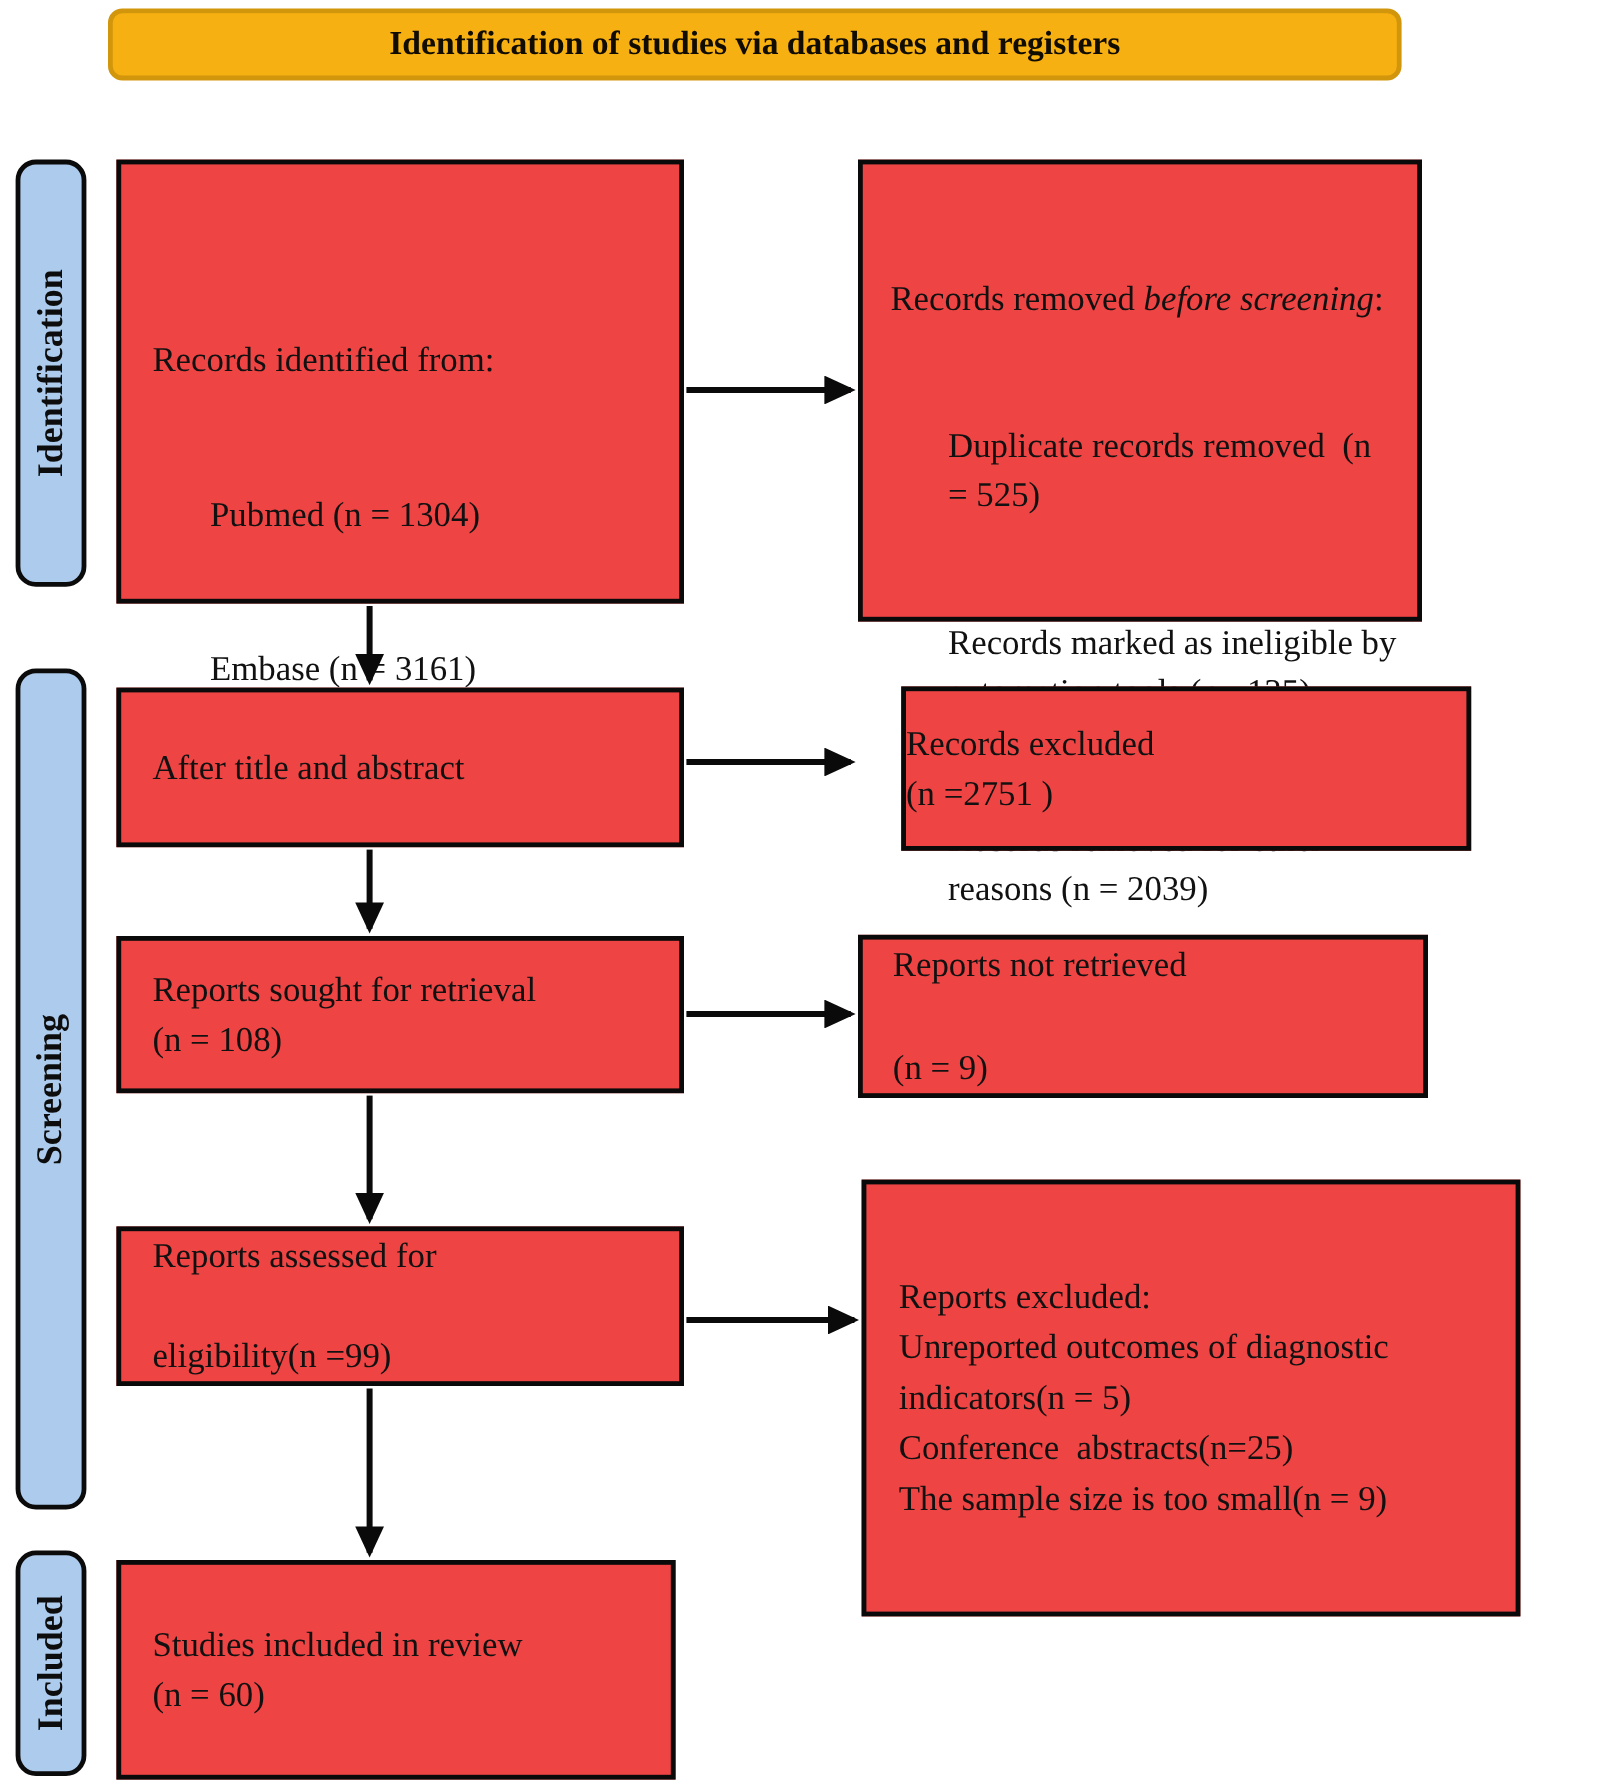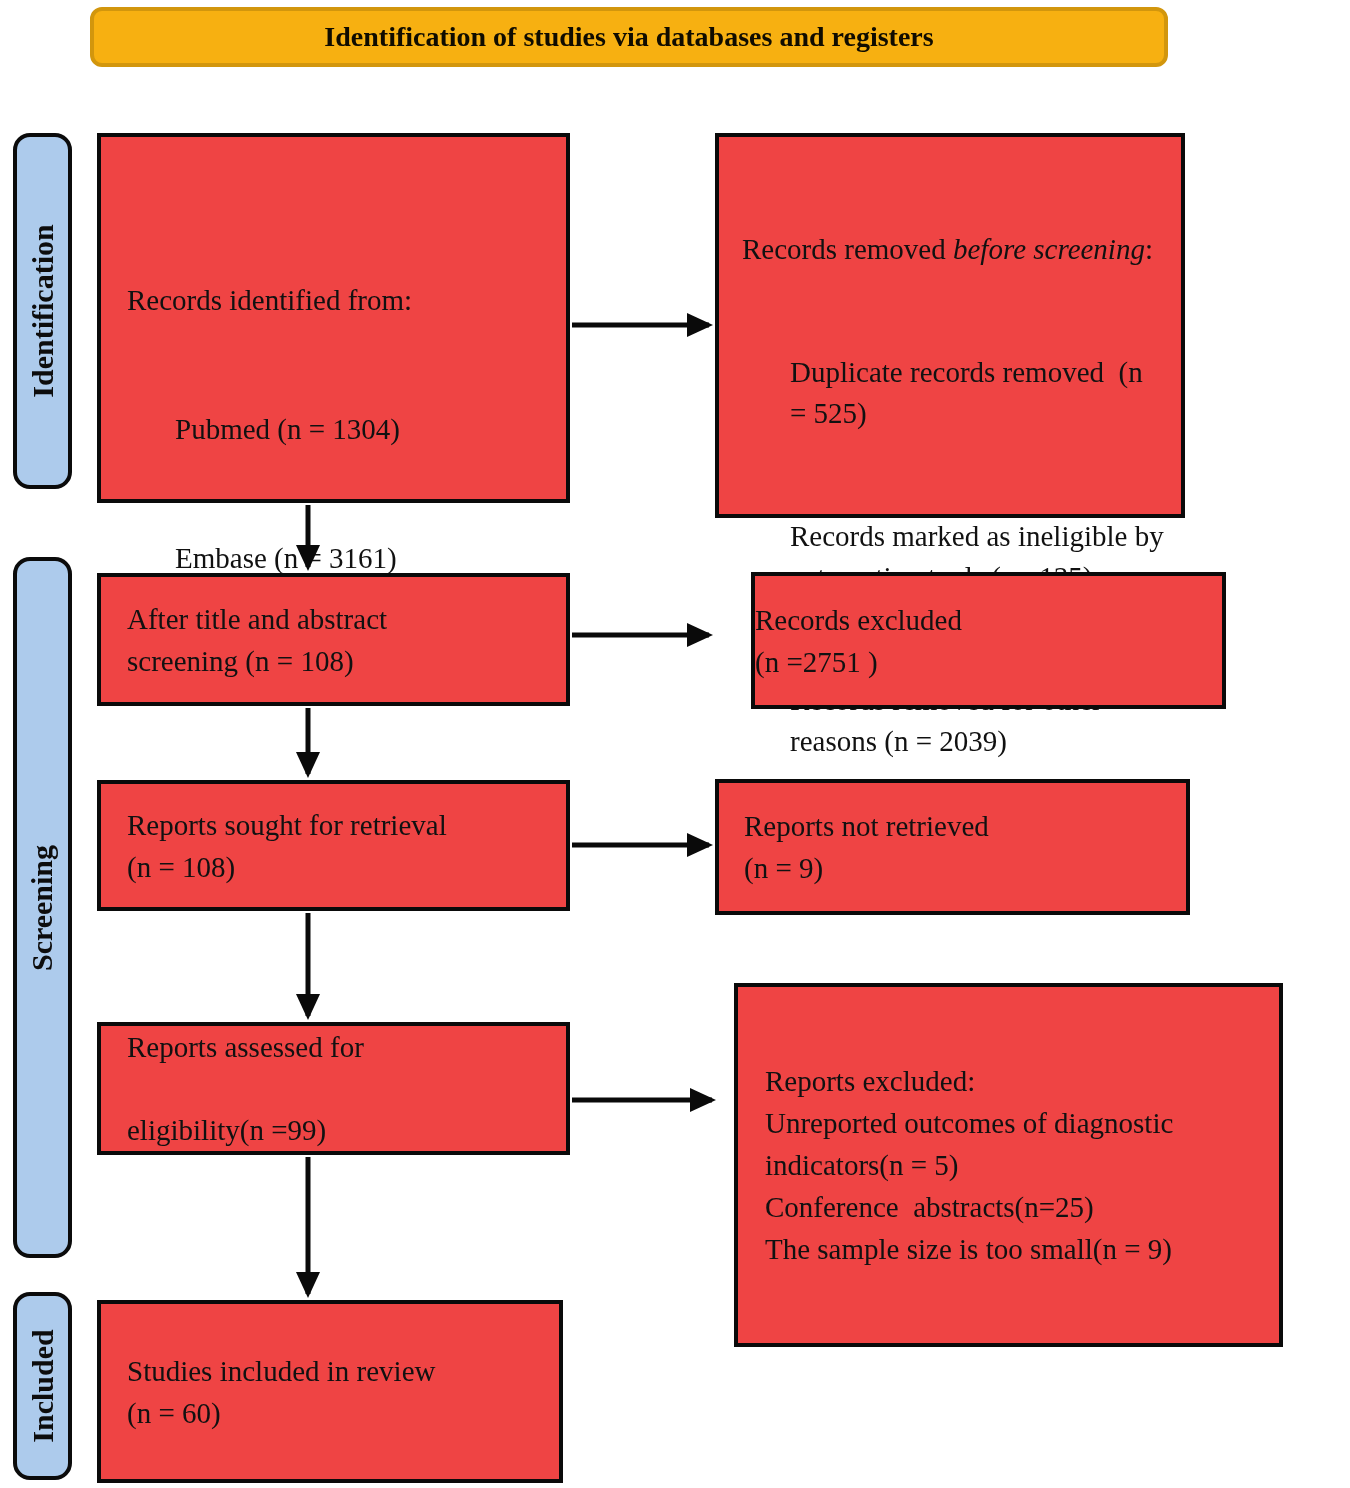--- a/index.html
+++ b/index.html
@@ -48,23 +48,23 @@
     white-space: pre-wrap;
   }
   .box .indent { margin-left: 48px; }
   .it { font-style: italic; }
   .vcenter { display: flex; flex-direction: column; justify-content: center; }
   .box-identified       { left: 97px;  top: 133px;  width: 473px; height: 370px; padding: 56px 20px 0 26px; line-height: 43px; }
   .box-removed          { left: 715px; top: 133px;  width: 470px; height: 385px; padding: 10px 16px 0 23px; line-height: 41px; }
   .box-title-abstract   { left: 97px;  top: 573px;  width: 473px; height: 133px; padding-left: 26px; }
   .box-records-excluded { left: 751px; top: 572px;  width: 475px; height: 137px; }
   .box-sought           { left: 97px;  top: 780px;  width: 473px; height: 131px; padding-left: 26px; }
-  .box-not-retrieved    { left: 715px; top: 779px;  width: 475px; height: 136px; padding-left: 25px; }
+  .box-not-retrieved    { left: 715px; top: 779px;  width: 475px; height: 136px; padding-left: 25px; justify-content: space-between; }
   .box-assessed         { left: 97px;  top: 1022px; width: 473px; height: 133px; padding-left: 26px; justify-content: space-between; }
-  .box-reports-excluded { left: 718px; top: 983px;  width: 549px; height: 364px; padding-left: 27px; padding-right: 18px; margin-left: 16px; }
+  .box-reports-excluded { left: 718px; top: 983px;  width: 549px; height: 364px; padding-left: 27px; padding-right: 18px; }
   .box-included         { left: 97px;  top: 1300px; width: 466px; height: 183px; padding-left: 26px; }
   .arrows { position: absolute; left: 0; top: 0; width: 1350px; height: 1488px; pointer-events: none; }
 </style>
 </head>
 <body>
 
 <div class="canvas">
 
   <div class="banner">
     <span>Identification of studies via databases and registers</span>
@@ -90,21 +90,20 @@
 
   <div class="box box-removed">
     <div><span>Records removed </span><span class="it">before screening</span><span>:</span></div>
     <div class="indent">Duplicate records removed  (n = 525)</div>
     <div class="indent">Records marked as ineligible by automation tools (n =135)</div>
     <div class="indent">Records removed for other reasons (n = 2039)</div>
   </div>
 
   <div class="box vcenter box-title-abstract">
     <div>After title and abstract</div>
-    <div>screening (n = 108)</div>
   </div>
 
   <div class="box vcenter box-records-excluded">
     <div>Records excluded</div>
     <div>(n =2751 )</div>
   </div>
 
   <div class="box vcenter box-sought">
     <div>Reports sought for retrieval</div>
     <div>(n = 108)</div>

